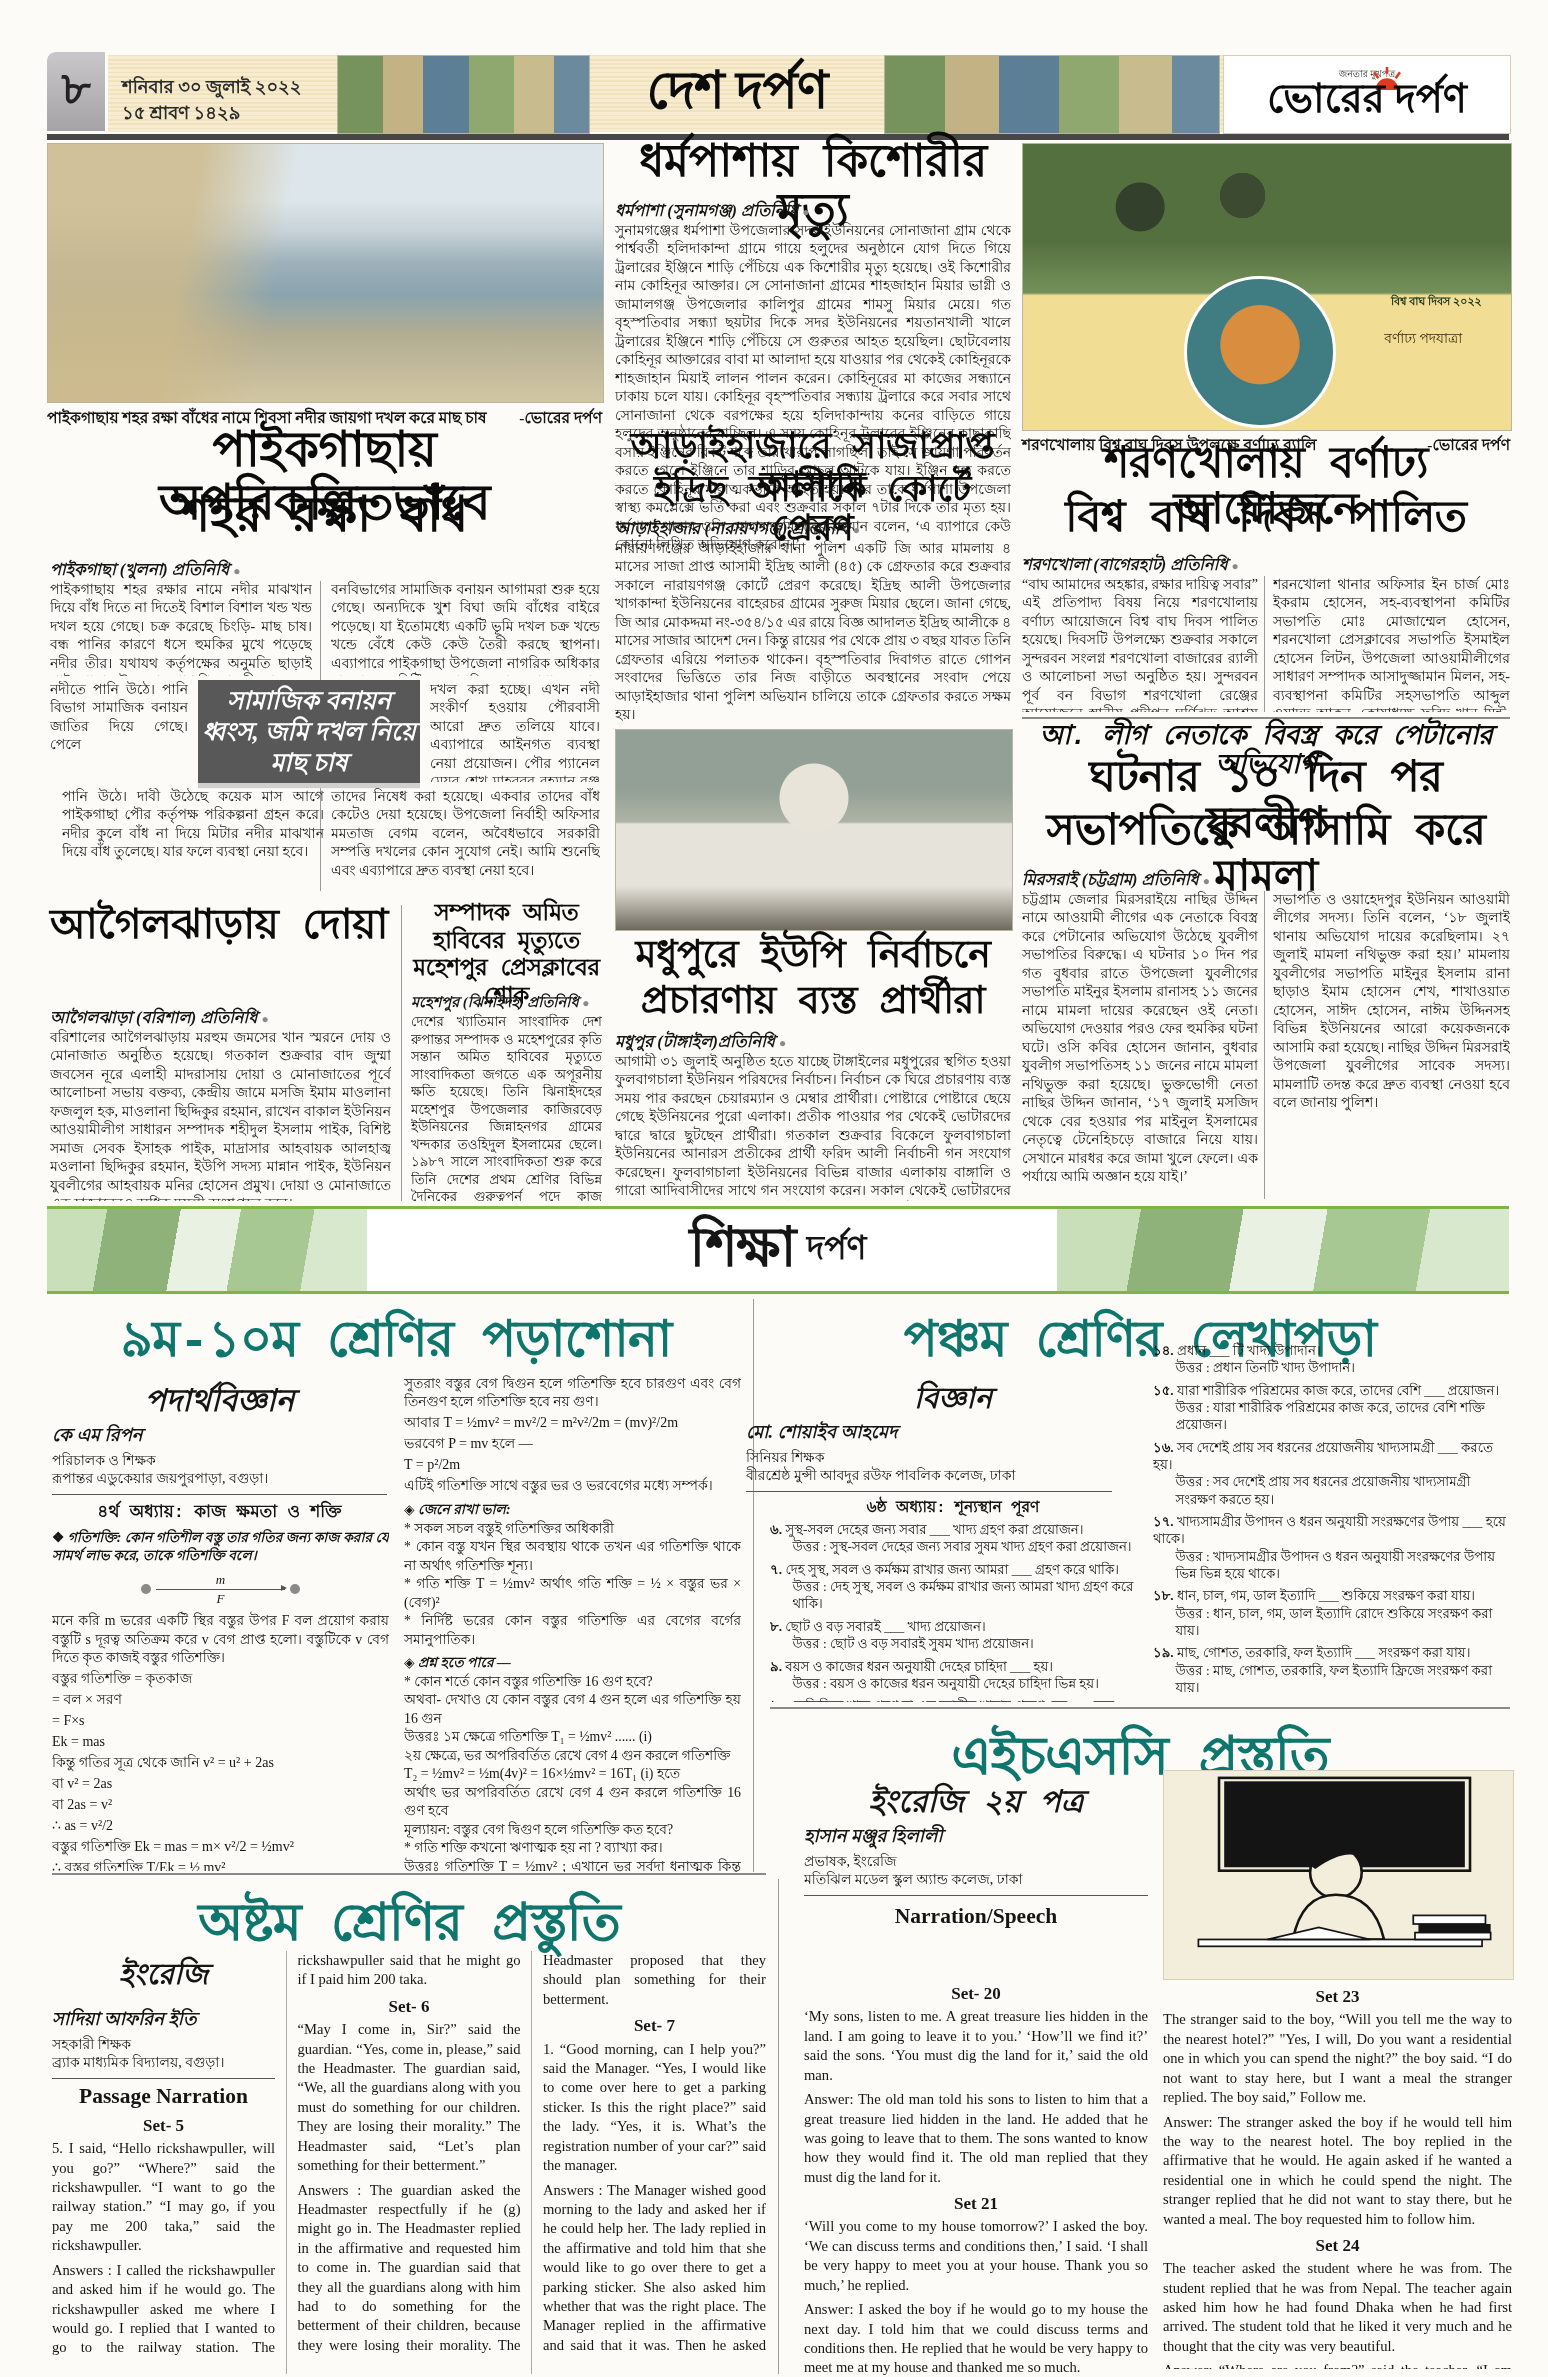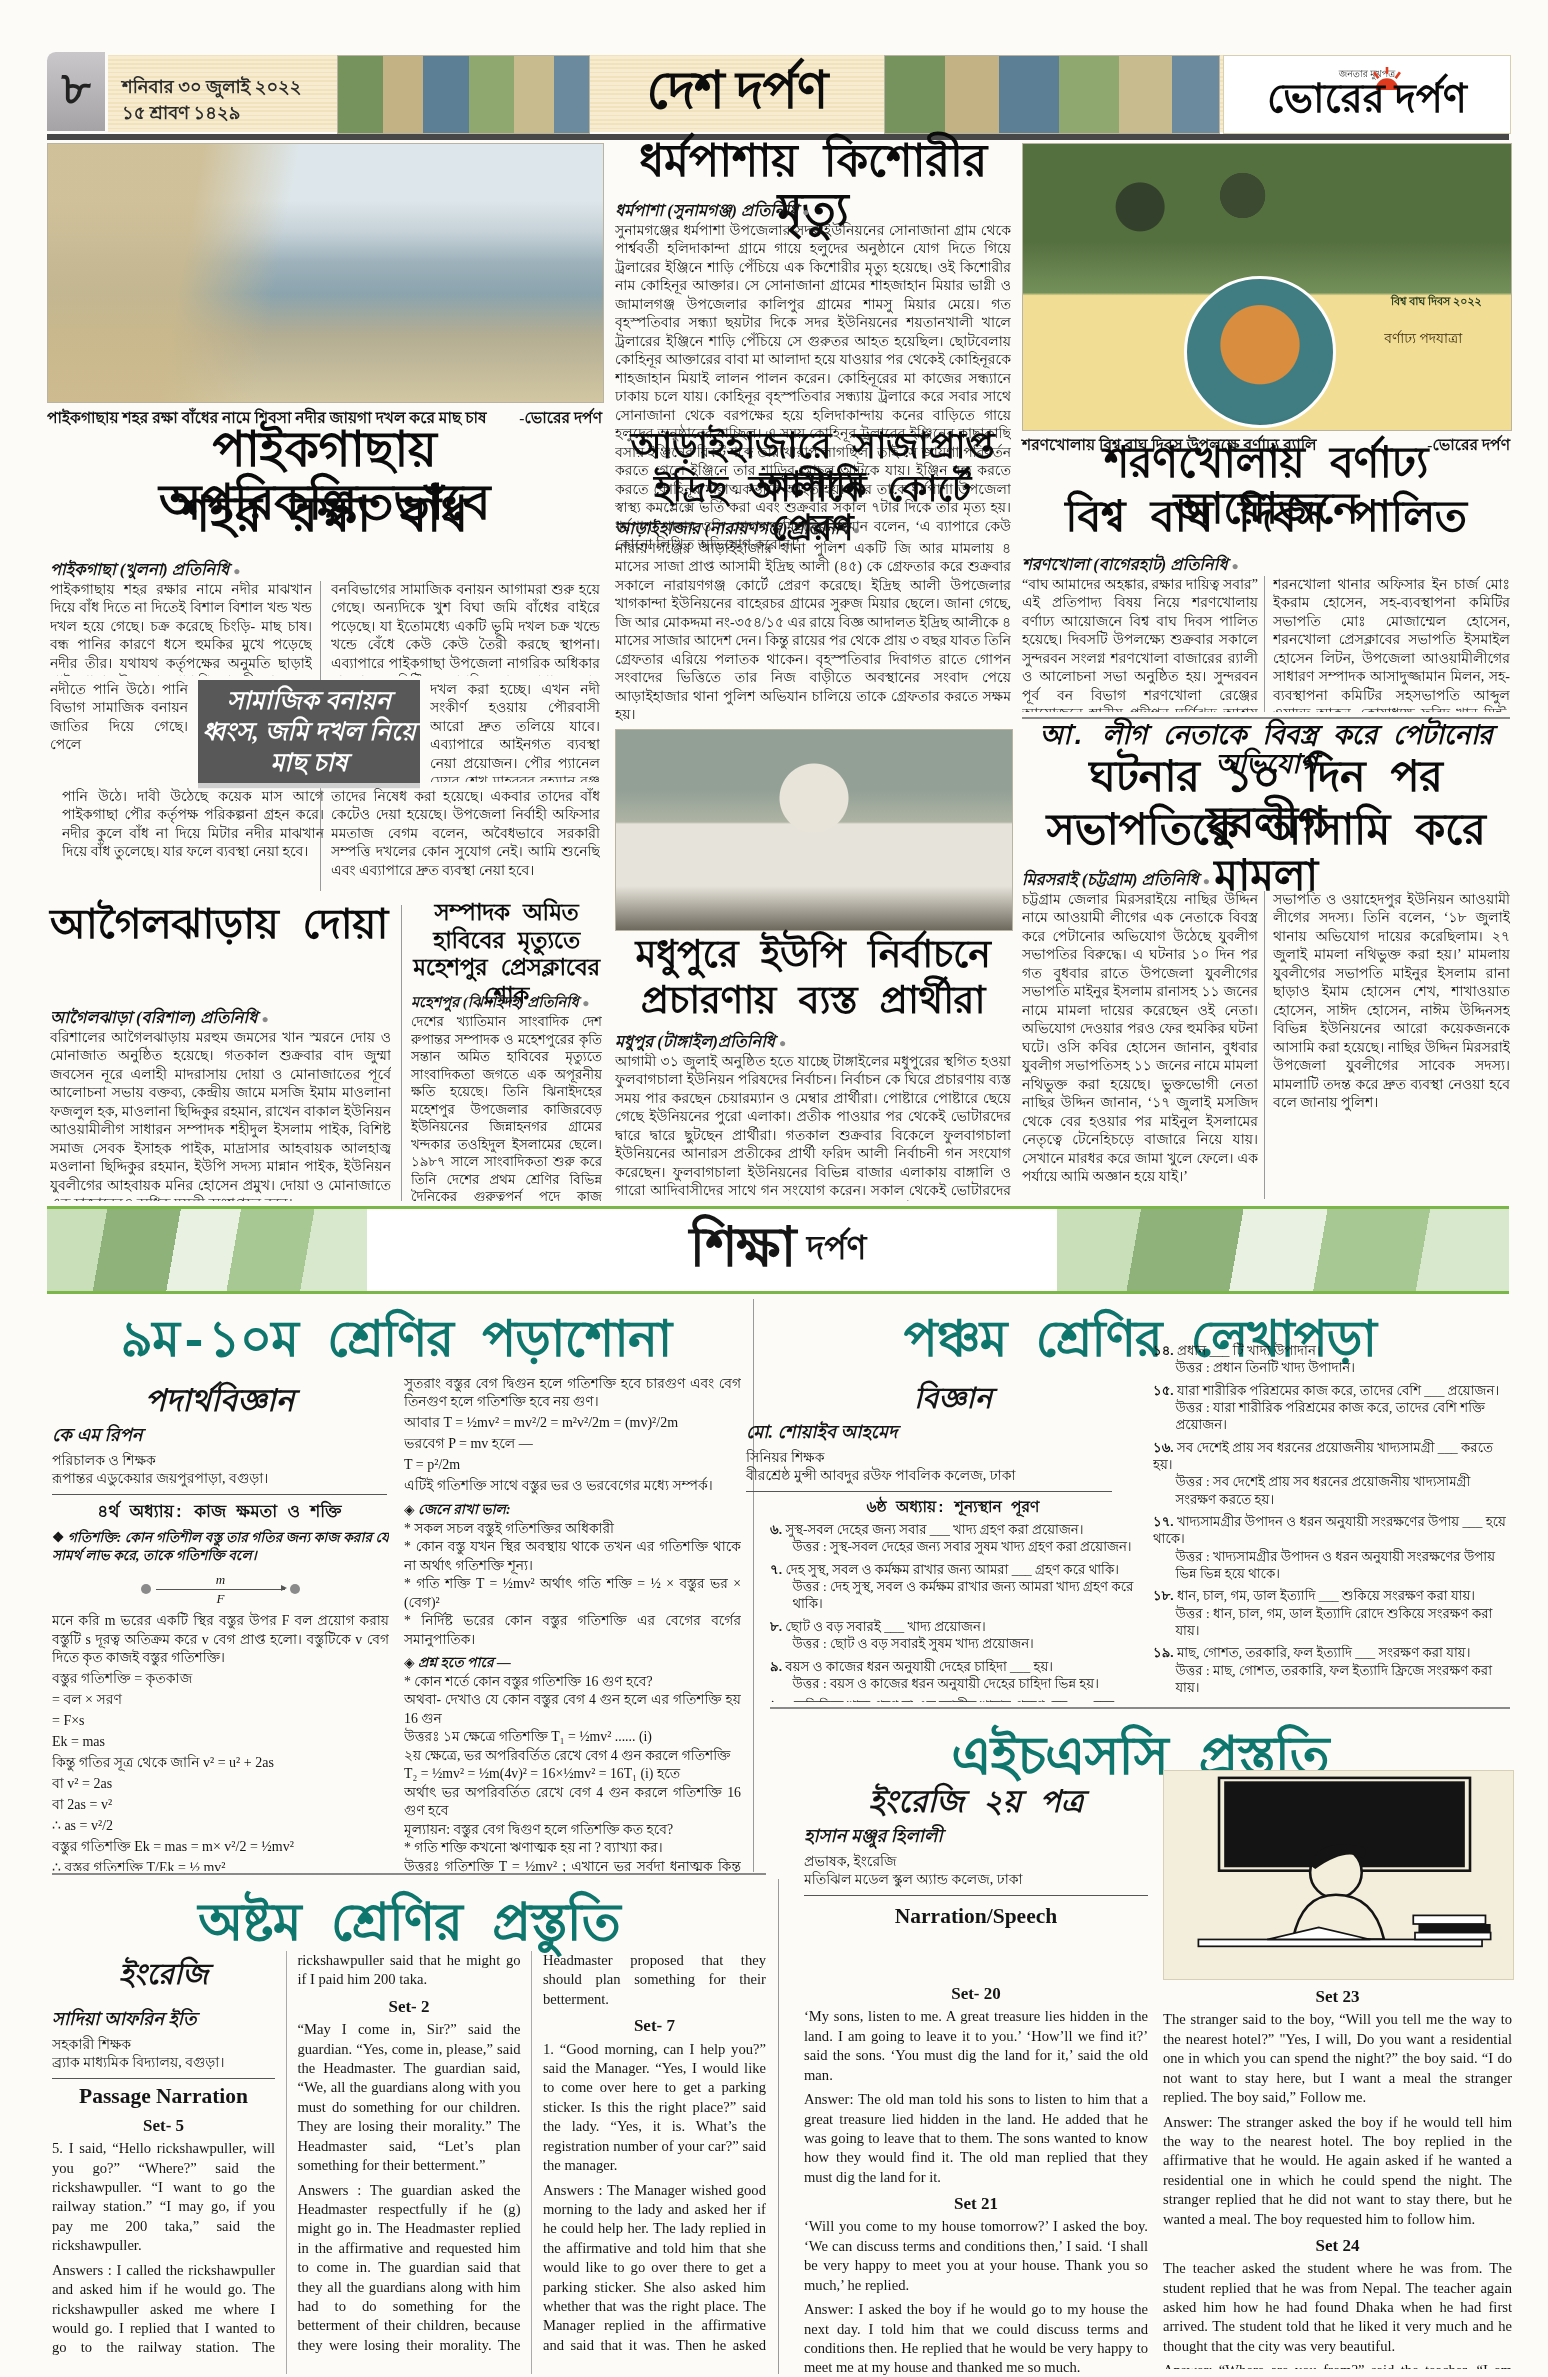--- a/index.html
+++ b/index.html
@@ -447,21 +447,21 @@
     <div class="eng-head">Passage  Narration</div>
     <div>
 
         <div>
           <div class="set-label">Set- 5</div>
           <div class="set-passage">5. I said, “Hello rickshawpuller, will you go?” “Where?” said the rickshawpuller. “I want to go the railway station.” “I may go, if you pay me 200 taka,” said the rickshawpuller.</div>
           <div class="set-answer">Answers :  I called the rickshawpuller and asked him if he would go. The rickshawpuller asked me where I would go. I replied that I wanted to go to the railway station. The rickshawpuller said that he might go if I paid him 200 taka.</div>
         </div>
 
         <div>
-          <div class="set-label">Set- 2</div>
+          <div class="set-label">Set- 6</div>
           <div class="set-passage">“May I come in, Sir?” said the guardian. “Yes, come in, please,” said the Headmaster. The guardian said, “We, all the guardians along with you must do something for our children. They are losing their morality.” The Headmaster said, “Let’s plan something for their betterment.”</div>
           <div class="set-answer">Answers : The guardian asked the Headmaster respectfully if he (g) might go in. The Headmaster replied in the affirmative and requested him to come in. The guardian said that they all the guardians along with him had to do something for the betterment of their children, because they were losing their morality. The Headmaster proposed that they should plan something for their betterment.</div>
         </div>
 
         <div>
           <div class="set-label">Set- 7</div>
           <div class="set-passage">1. “Good morning, can I help you?” said the Manager. “Yes, I would like to come over here to get a parking sticker. Is this the right place?” said the lady. “Yes, it is. What’s the registration number of your car?” said the manager.</div>
           <div class="set-answer">Answers : The Manager wished good morning to the lady and asked her if he could help her. The lady replied in the affirmative and told him that she would like to go over there to get a parking sticker. She also asked him whether that was the right place. The Manager replied in the affirmative and said that it was. Then he asked her what the registration number of her car was.</div>
         </div>
 

